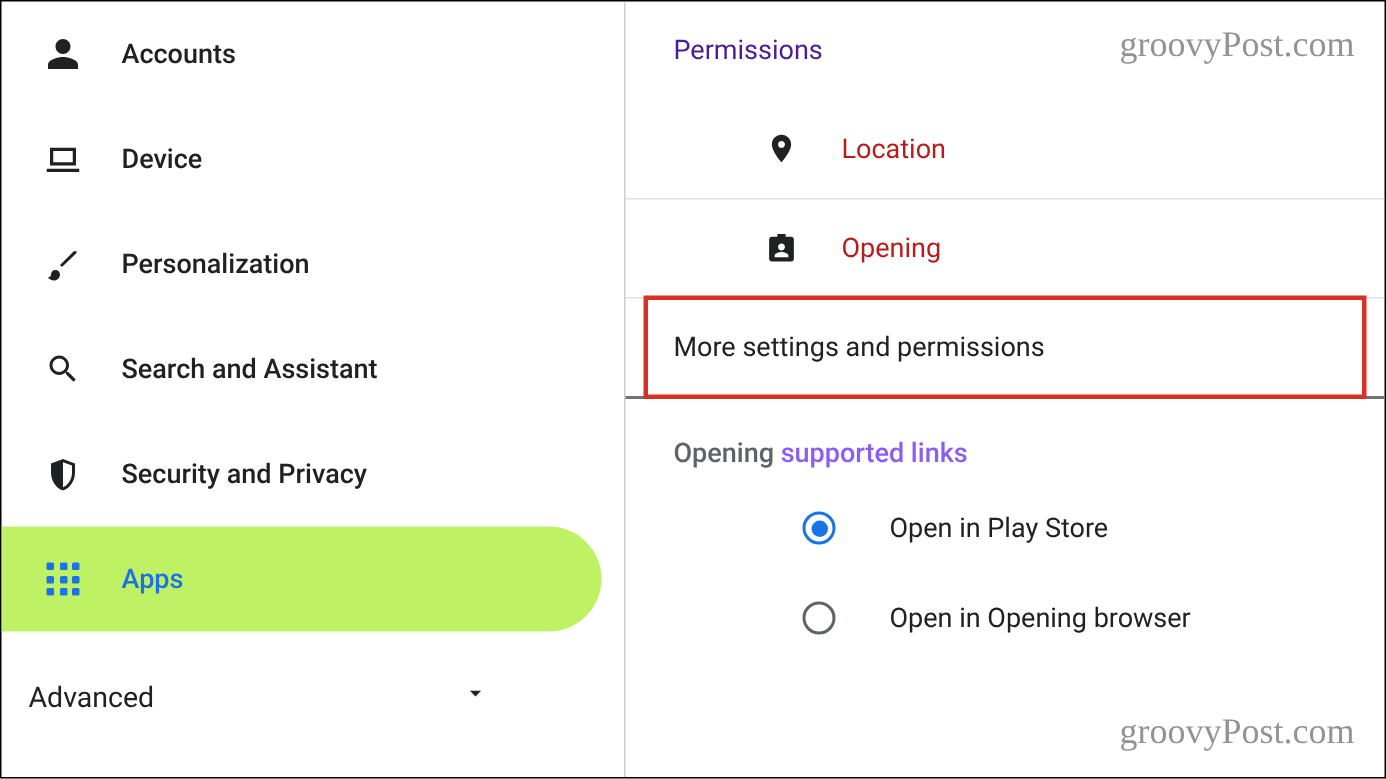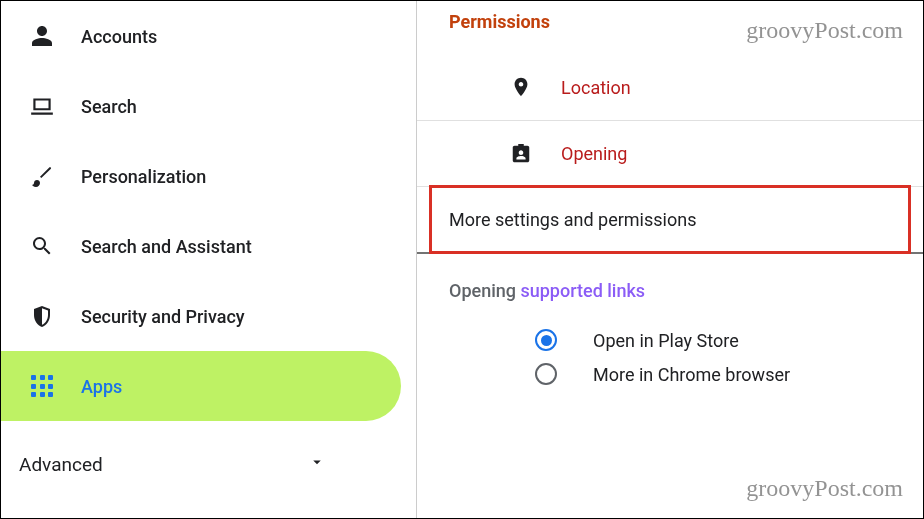--- a/index.html
+++ b/index.html
@@ -62,24 +62,24 @@
       margin-right: 90px;
     }
     .main {
       flex: 1;
       border-left: 1px solid #ccc;
       display: flex;
       flex-direction: column;
       position: relative;
     }
     .section-header {
-      color: #c2410c;
-      font-size: 18px;
-      font-weight: 700;
-      padding: 10px 0 22px 32px;
+      color: #4c1d95;
+      font-size: 18px;
+      font-weight: 400;
+      padding: 22px 0 22px 32px;
     }
     .perm-list {
       display: flex;
       flex-direction: column;
     }
     .perm-item {
       display: flex;
       align-items: center;
       height: 66px;
       padding-left: 92px;
@@ -121,21 +121,21 @@
       color: #5f6368;
       font-weight: 500;
     }
     .opening-row .link {
       color: #8b5cf6;
       cursor: pointer;
     }
     .radio-group {
       display: flex;
       flex-direction: column;
-      gap: 12px;
+      gap: 38px;
       padding-top: 10px;
     }
     .radio-item {
       display: flex;
       align-items: center;
       padding-left: 118px;
       font-size: 18px;
       color: #202124;
       cursor: pointer;
     }
@@ -190,21 +190,21 @@
     </span>
     <span>Accounts</span>
   </div>
 
   <div class="sidebar-item">
     <span class="icon">
       <svg viewBox="0 0 24 24" width="26" height="26">
           <path d="M4 5h16v11H4V5zm-2 13h20v2H2v-2zM6 7v7h12V7H6z"></path>
         </svg>
     </span>
-    <span>Search</span>
+    <span>Device</span>
   </div>
 
   <div class="sidebar-item">
     <span class="icon">
       <svg viewBox="0 0 24 24" width="24" height="24">
           <path d="M7 16c-1.7 0-3 1.3-3 3 0 1.3-1.2 2-2 2 0 0 1.5 2 4 2 2.2 0 4-1.8 4-4 0-1.7-1.3-3-3-3zm13.7-12.3c-.5-.5-1.2-.5-1.7 0L10 12.7l1.3 1.3 9.4-9c.5-.5.5-1.3 0-1.7z"></path>
         </svg>
     </span>
     <span>Personalization</span>
   </div>
@@ -290,18 +290,18 @@
 
   <div class="radio-group">
     <div class="radio-item">
       <span class="radio-outer checked">
           <span class="radio-inner"></span>
         </span>
       <span>Open in Play Store</span>
     </div>
     <div class="radio-item">
       <span class="radio-outer unchecked"></span>
-      <span>More in Chrome browser</span>
+      <span>Open in Opening browser</span>
     </div>
   </div>
 
   <div class="watermark2">groovyPost.com</div>
 </div>
 
 </body></html>

